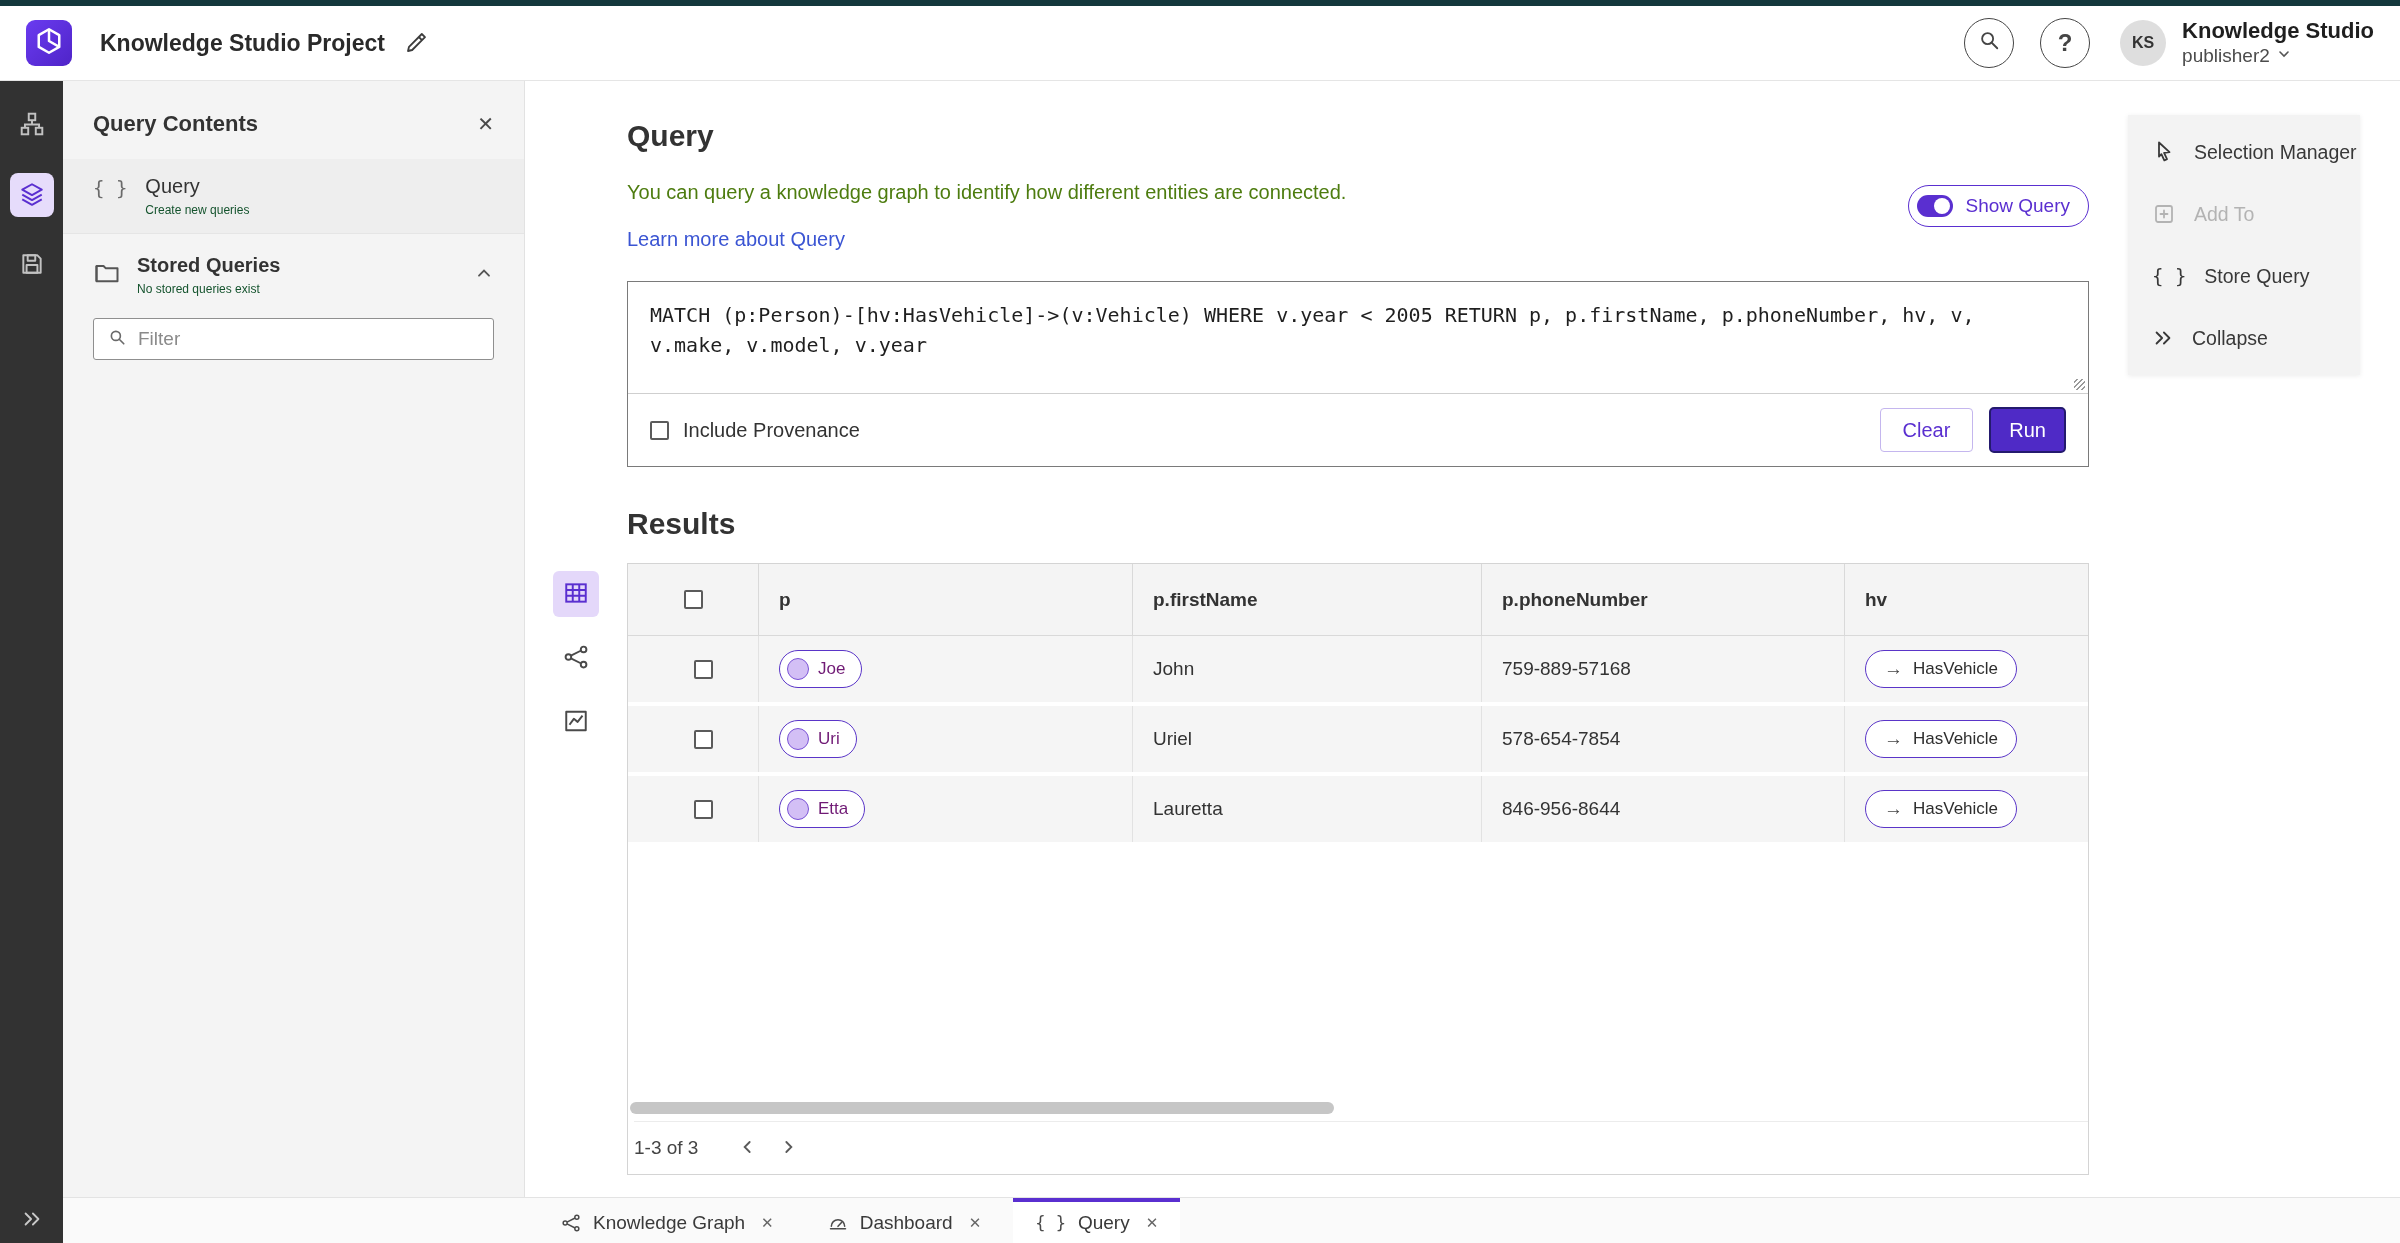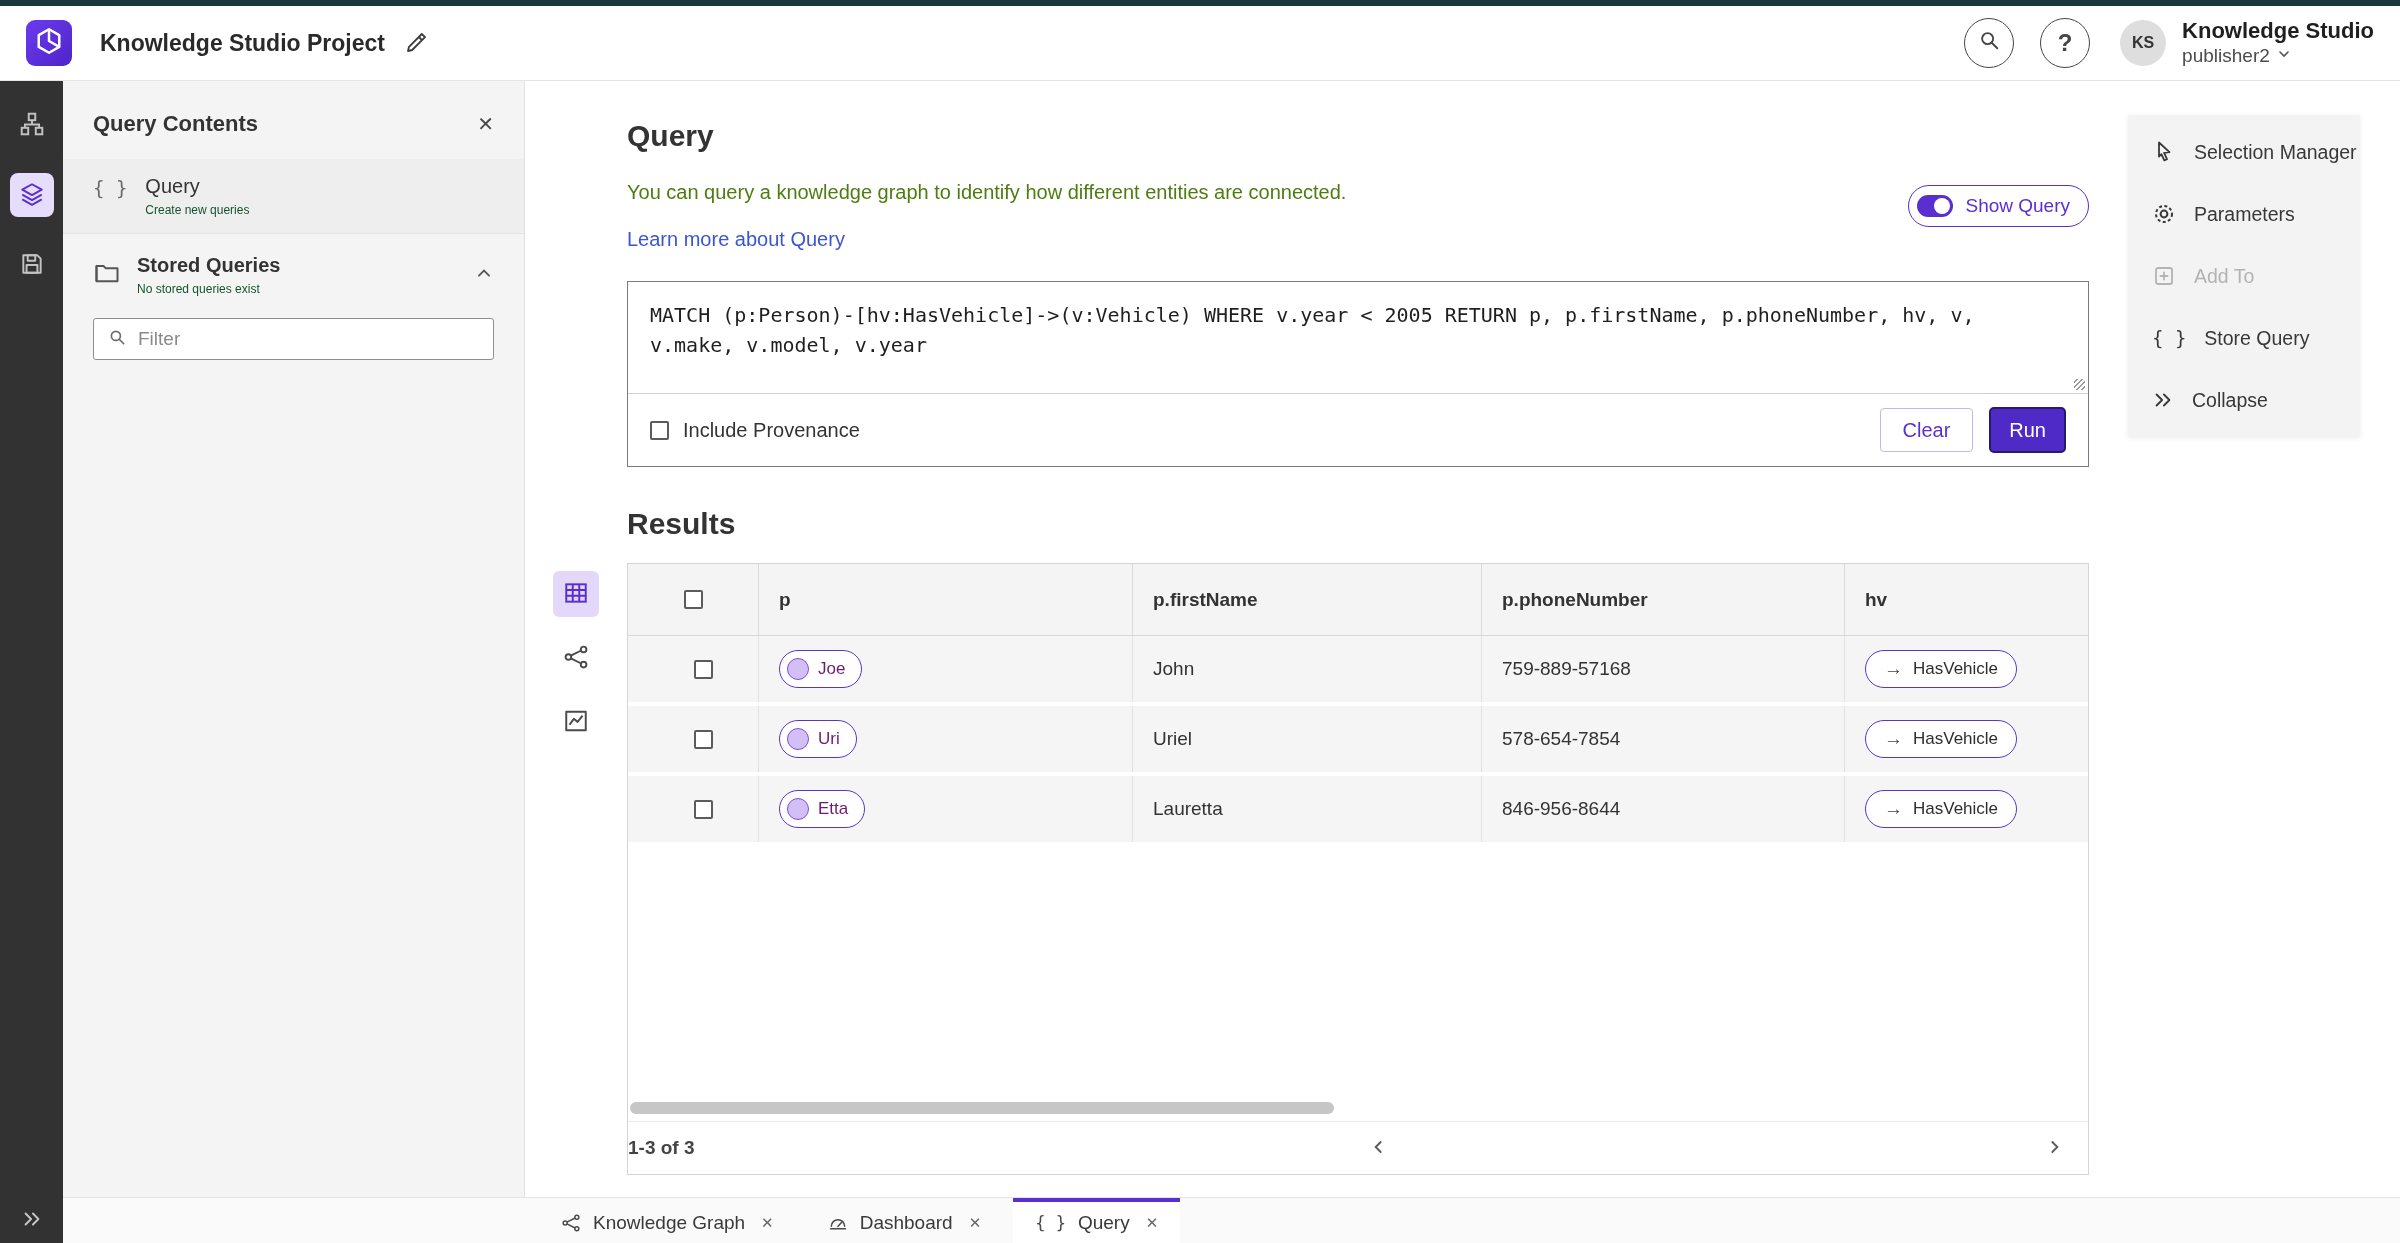--- a/index.html
+++ b/index.html
@@ -121,22 +121,22 @@
               border-right:1px solid #e2e2e2;}
   .node-pill{display:inline-flex;align-items:center;gap:9px;height:38px;padding:0 16px 0 7px;border-radius:19px;
              border:1.4px solid #5a35c8;background:#fff;cursor:pointer;}
   .node-dot{width:22px;height:22px;border-radius:50%;background:#d3bff5;border:1.6px solid #7a52d6;}
   .node-label{font-size:17px;color:#701a75;}
   .rel-pill{display:inline-flex;align-items:center;gap:10px;height:38px;padding:0 18px;border-radius:19px;
             border:1.4px solid #5a35c8;background:#fff;cursor:pointer;}
   .rel-arrow{font-size:19px;color:#444;}
   .rel-label{font-size:17px;color:#2e2e2e;}
   .hscroll-thumb{position:absolute;left:2px;bottom:60px;width:704px;height:12px;border-radius:6px;background:#c6c6c6;cursor:grab;}
-  .pagination{position:absolute;left:0;right:0;bottom:0;height:53px;border-top:1px solid #ececec;
-              display:flex;align-items:center;justify-content:space-between;padding-right:14px;font-weight:bold;}
+  .pagination{position:absolute;left:6px;right:0;bottom:0;height:53px;border-top:1px solid #ececec;
+              display:flex;align-items:center;justify-content:flex-start;padding-right:14px;}
   .page-range{font-size:19px;color:#444;margin-right:30px;}
   .page-btn{width:40px;height:40px;background:none;border:none;color:#5a5a5a;display:flex;align-items:center;
             justify-content:center;cursor:pointer;}
 
   
   .tools-panel{position:absolute;left:1603px;top:34px;width:232px;background:#f3f3f3;padding:6px 0;
                box-shadow:0 1px 5px rgba(0,0,0,0.08);}
   .tool-item{height:62px;display:flex;align-items:center;gap:18px;padding-left:24px;color:#383838;
              font-size:19.5px;cursor:pointer;}
   .tool-item.disabled{color:#b3b3b3;cursor:default;}
@@ -427,29 +427,20 @@
 
     <div class="tools-panel">
       <div class="tool-item">
         <span class="ticon">
           <svg width="24" height="24" viewBox="0 0 24 24" fill="none" stroke="currentColor" stroke-width="1.8" stroke-linejoin="round">
             <path d="M7 2.5l10.5 9.7-5.4.7 2.9 6.3-2.7 1.2-2.9-6.3L7 16.6z"></path>
           </svg>
         </span>
         <span>Selection Manager</span>
       </div>
-      <div class="tool-item">
-        <span class="ticon">
-          <svg width="24" height="24" viewBox="0 0 24 24" fill="none" stroke="currentColor" stroke-width="2">
-            <circle cx="12" cy="12" r="8" stroke-dasharray="3 2.4"></circle>
-              <circle cx="12" cy="12" r="3.4"></circle>
-          </svg>
-        </span>
-        <span>Parameters</span>
-      </div>
       <div class="tool-item disabled">
         <span class="ticon">
           <svg width="24" height="24" viewBox="0 0 24 24" fill="none" stroke="currentColor" stroke-width="1.8" stroke-linecap="round">
             <rect x="4" y="4" width="16" height="16" rx="2"></rect>
               <path d="M12 8.5v7M8.5 12h7"></path>
           </svg>
         </span>
         <span>Add To</span>
       </div>
       <div class="tool-item">

